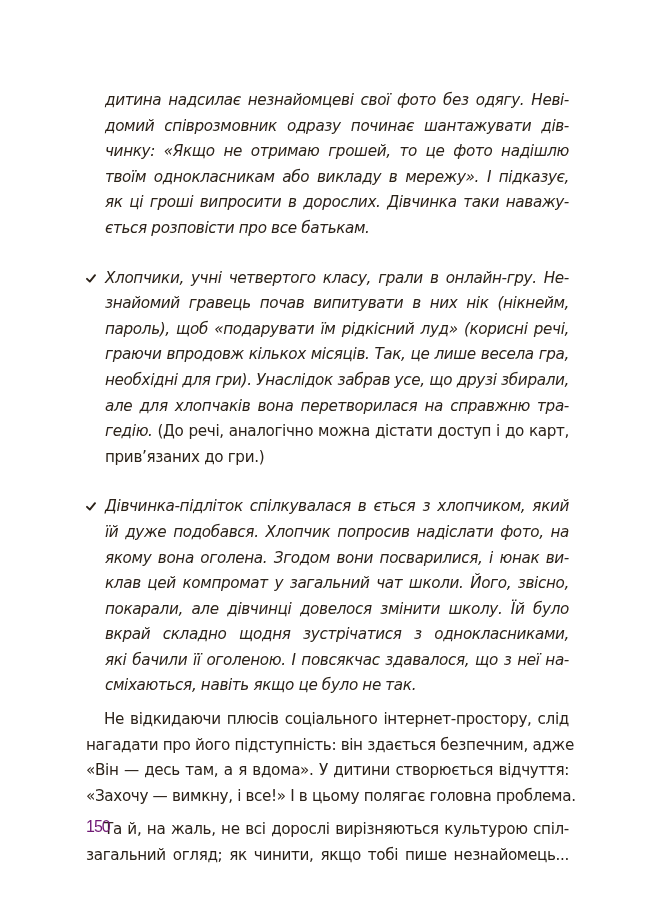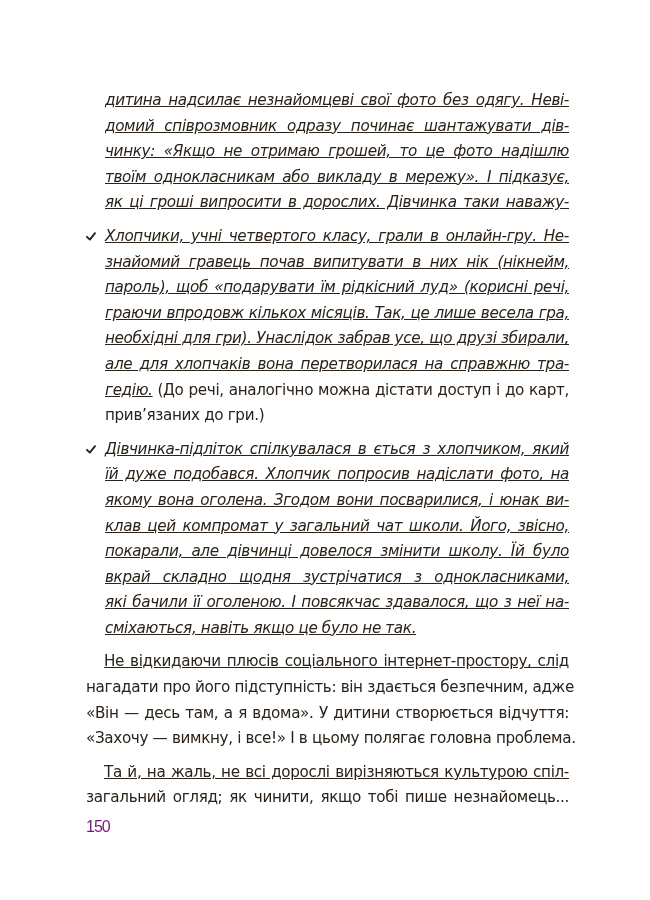--- a/index.html
+++ b/index.html
@@ -28,43 +28,41 @@
       white-space: nowrap;
       text-align: justify;
       text-align-last: justify;
       letter-spacing: -0.35px;
     }
     .line.last {
       text-align-last: left;
     }
     .italic {
       font-style: italic;
-      text-decoration: underline;
     }
     .indent-block {
       padding-left: 19px;
     }
     .bullet-item {
       position: relative;
-      margin-top: 8px;
+      margin-top: 24px;
     }
     .check {
       position: absolute;
       left: 0px;
       top: 8px;
       width: 10px;
       height: 9px;
     }
     .check svg { display: block; }
     .para {
       margin-top: 8px;
     }
     .para .line.first {
       text-indent: 18px;
-      text-decoration: underline;
     }
     .roman { font-style: normal; }
     .page-number {
       position: absolute;
       left: 86px;
       top: 818px;
       font-family: "Liberation Sans", sans-serif;
       font-size: 16px;
       letter-spacing: -1px;
       color: #701a75;
@@ -74,20 +72,21 @@
 <body>
 
 <div class="page">
 
   <div class="indent-block italic">
     <div class="line">дитина надсилає незнайомцеві свої фото без одягу. Неві-</div>
     <div class="line">домий співрозмовник одразу починає шантажувати дів-</div>
     <div class="line">чинку: «Якщо не отримаю грошей, то це фото надішлю</div>
     <div class="line">твоїм однокласникам або викладу в мережу». І підказує,</div>
     <div class="line">як ці гроші випросити в дорослих. Дівчинка таки наважу-</div>
+    <div class="line last">ється розповісти про все батькам.</div>
   </div>
 
   <div class="bullet-item">
     <span class="check">
       <svg width="10" height="9" viewBox="0 0 10 9">
           <path d="M1 4.8 L3.8 7.6 L9 1.2" fill="none" stroke="#2b2219" stroke-width="1.9" stroke-linecap="round" stroke-linejoin="round"></path>
         </svg>
     </span>
     <div class="indent-block">
       <div class="italic">

